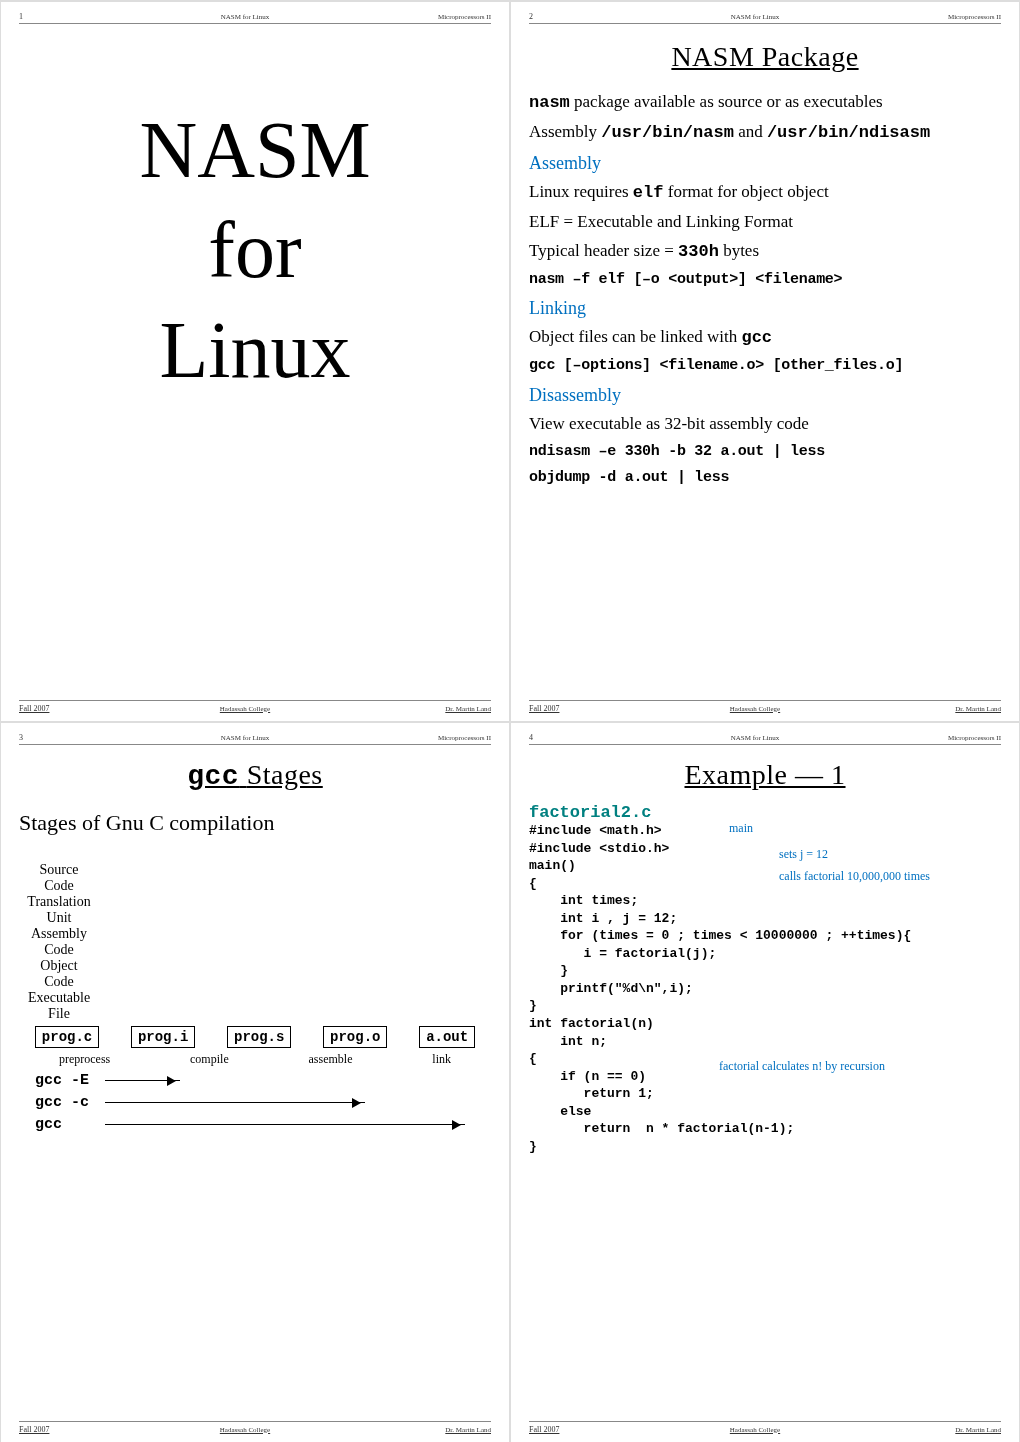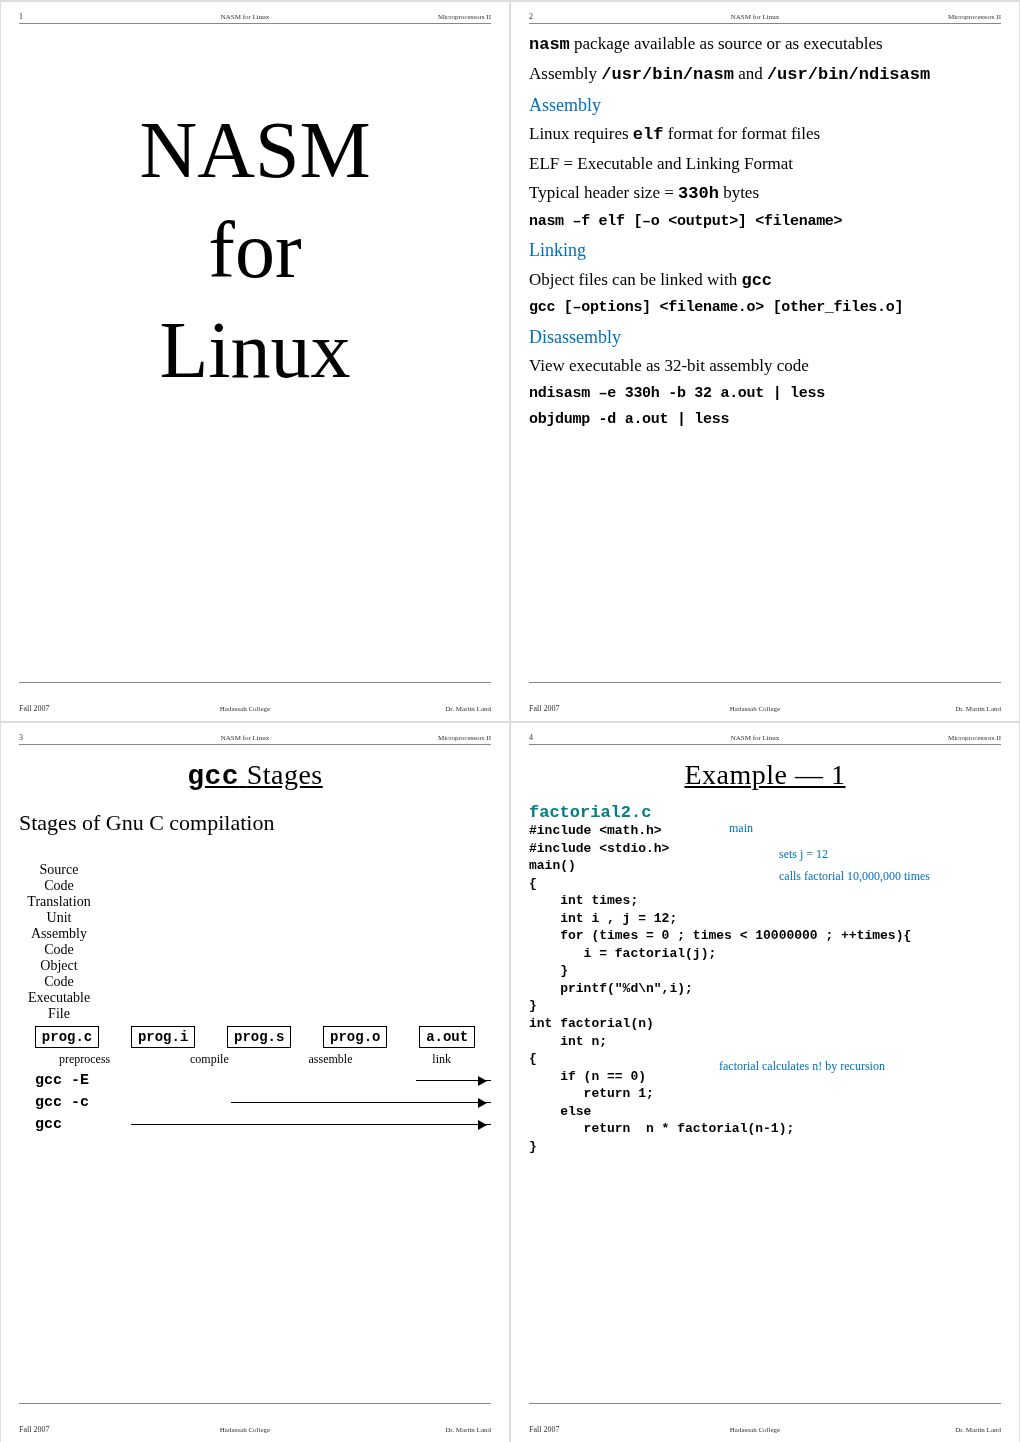--- a/index.html
+++ b/index.html
@@ -25,21 +25,21 @@
     position: relative;
   }
   .hdr, .ftr {
     display: flex;
     justify-content: space-between;
     font-size: 7px;
     color: #333;
     align-items: center;
   }
   .hdr { border-bottom: 1px solid #888; padding-bottom: 2px; margin-bottom: 6px; }
-  .ftr { border-top: 1px solid #888; padding-top: 21px; margin-top: auto; }
+  .ftr { border-top: 1px solid #888; padding-top: 3px; margin-top: auto; text-decoration: underline; }
   .hdr .left, .ftr .left { width: 80px; text-align: left; font-size: 8px;}
   .hdr .mid, .ftr .mid { flex: 1; text-align: center; }
   .hdr .right, .ftr .right { width: 100px; text-align: right; }
 
   .body { flex: 1; display: flex; flex-direction: column; }
 
   .title-underline {
     text-align: center;
     font-size: 28px;
     text-decoration: underline;
@@ -61,21 +61,21 @@
   .cmd { font-family: "Courier New", monospace; font-weight: bold; font-size: 15px; letter-spacing: -0.3px;}
   .mono1 { font-family: "Courier New", monospace; font-weight: bold; }
 
   .subtitle { font-size: 22px; margin: 6px 0 16px 0; }
 
   .stage-row { display: flex; justify-content: space-around; text-align: center; font-size: 14px; margin-top: 10px; flex-direction: column;}
   .stage-row span { width: 80px; }
   .box-row { display: flex; justify-content: space-around; margin-top: 4px; }
   .box { border: 1.5px solid #000; font-family: "Courier New", monospace; font-weight: bold; font-size: 14px; padding: 2px 6px; }
   .ops-row { display: flex; justify-content: space-around; font-size: 12px; margin-top: 4px; }
-  .gcc-row { display:flex; align-items:center; font-family:"Courier New",monospace; font-weight:bold; font-size:15px; margin: 5px 0 0 16px; justify-content: space-between;}
+  .gcc-row { display:flex; align-items:center; font-family:"Courier New",monospace; font-weight:bold; font-size:15px; margin: 5px 0 0 16px;}
   .gcc-row .lbl { width: 70px; white-space: nowrap;}
   .arrow-line { border-top: 1.2px solid #000; position: relative; }
   .arrow-line::after { content: ""; position: absolute; right: -1px; top: -5px; border: 5px solid transparent; border-left: 9px solid #000; }
 
   .code { font-family: "Courier New", monospace; font-weight: bold; font-size: 13px; line-height: 1.35; white-space: pre; }
   .note { color: #0070c0; font-family:"Times New Roman",serif; font-size: 12px; font-weight: normal;}
 </style>
 </head>
 <body>
 
@@ -101,24 +101,25 @@
     </div>
   </div>
 
   <div class="slide">
     <div class="hdr">
       <span class="left">2</span>
       <span class="mid">NASM for Linux</span>
       <span class="right">Microprocessors II</span>
     </div>
     <div class="body content">
+      <div class="title-underline">NASM Package</div>
       <p><span class="mono1">nasm</span><span> package available as source or as executables</span></p>
       <p class="ind1"><span>Assembly </span><span class="mono1">/usr/bin/nasm</span><span> and </span><span class="mono1">/usr/bin/ndisasm</span></p>
       <p class="blue">Assembly</p>
-      <p class="ind1"><span>Linux requires </span><span class="mono1">elf</span><span> format for format files</span></p>
+      <p class="ind1"><span>Linux requires </span><span class="mono1">elf</span><span> format for object object</span></p>
       <p class="ind2b">ELF = Executable and Linking Format</p>
       <p class="ind2b"><span>Typical header size = </span><span class="mono1">330h</span><span>  bytes</span></p>
       <p class="ind1 cmd">nasm –f elf [–o &lt;output&gt;] &lt;filename&gt;</p>
       <p class="blue">Linking</p>
       <p class="ind1"><span>Object files can be linked with </span><span class="mono1">gcc</span></p>
       <p class="ind1 cmd">gcc [–options] &lt;filename.o&gt; [other_files.o]</p>
       <p class="blue">Disassembly</p>
       <p class="ind1">View executable as 32-bit assembly code</p>
       <p class="ind1 cmd">ndisasm –e 330h -b 32 a.out | less</p>
       <p class="ind1 cmd">objdump -d a.out | less</p>

